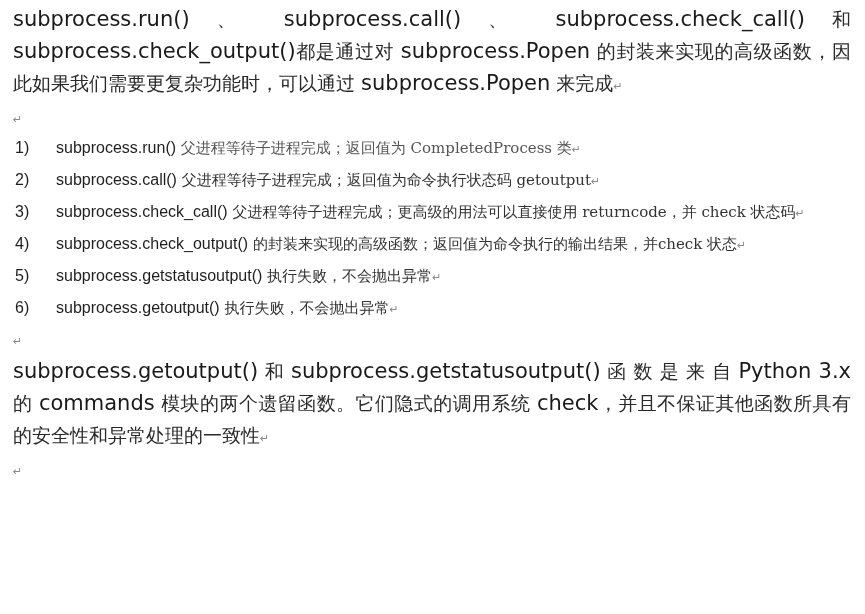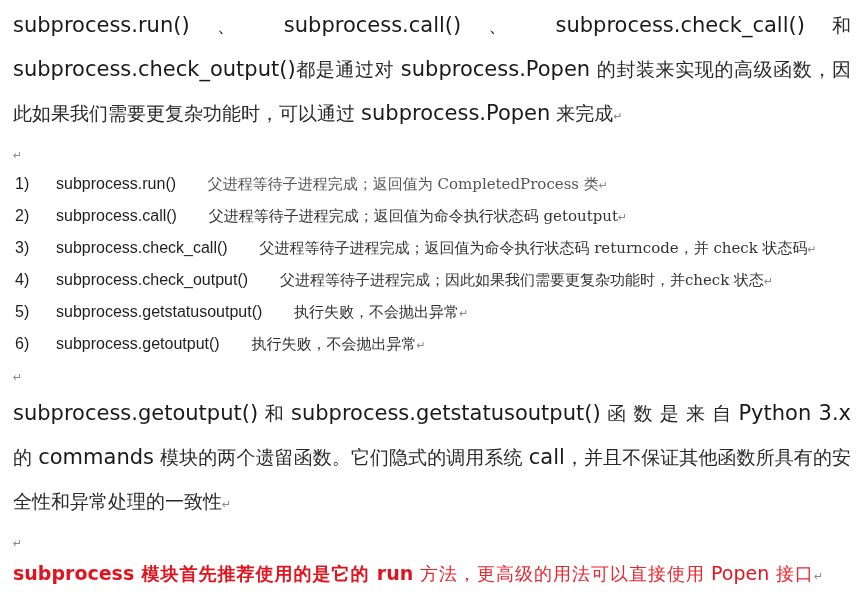--- a/index.html
+++ b/index.html
@@ -16,21 +16,21 @@
       font-family: "DejaVu Sans", sans-serif;
     }
     .doc {
       position: absolute;
       left: 13px;
       top: 0;
       width: 838px;
     }
     .para-big {
       font-size: 21px;
-      line-height: 44px;
+      line-height: 32px;
       text-align: justify;
       text-align-last: left;
       margin: 0;
       letter-spacing: 0px;
     }
     .para-big .cn {
       font-family: "DejaVu Serif", serif;
       font-size: 19px;
       color: #2a2a2a;
     }
@@ -65,21 +65,20 @@
       font-family: "Liberation Sans", sans-serif;
       font-size: 16px;
     }
     ol.items li .code {
       font-family: "Liberation Sans", sans-serif;
     }
     ol.items li .cn {
       font-family: "DejaVu Serif", serif;
       font-size: 15px;
       color: #333333;
-      padding-left: 27px;
     }
     ol.items li .cn-gray {
       color: #555555;
     }
     .red {
       color: #e0141e;
     }
     .red-para {
       font-size: 19px;
       line-height: 32px;
@@ -122,42 +121,38 @@
     <li>
       <span class="num">1)</span>
       <span class="code">subprocess.run()</span><span class="cn cn-gray"> 父进程等待子进程完成；返回值为 CompletedProcess 类</span><span class="pm">↵</span>
     </li>
     <li>
       <span class="num">2)</span>
       <span class="code">subprocess.call()</span><span class="cn"> 父进程等待子进程完成；返回值为命令执行状态码 getoutput</span><span class="pm">↵</span>
     </li>
     <li>
       <span class="num">3)</span>
-      <span class="code">subprocess.check_call()</span><span class="cn"> 父进程等待子进程完成；返回值为命令执行状态码  returncode，并 check 状态码</span><span class="pm">↵</span>
+      <span class="code">subprocess.check_call()</span><span class="cn"> 父进程等待子进程完成；更高级的用法可以直接使用  returncode，并 check 状态码</span><span class="pm">↵</span>
     </li>
     <li>
       <span class="num">4)</span>
-      <span class="code">subprocess.check_output()</span><span class="cn"> 父进程等待子进程完成；因此如果我们需要更复杂功能时，并check 状态</span><span class="pm">↵</span>
+      <span class="code">subprocess.check_output()</span><span class="cn"> 的封装来实现的高级函数；返回值为命令执行的输出结果，并check 状态</span><span class="pm">↵</span>
     </li>
     <li>
       <span class="num">5)</span>
       <span class="code">subprocess.getstatusoutput()</span><span class="cn"> 执行失败，不会抛出异常</span><span class="pm">↵</span>
     </li>
     <li>
       <span class="num">6)</span>
       <span class="code">subprocess.getoutput()</span><span class="cn"> 执行失败，不会抛出异常</span><span class="pm">↵</span>
     </li>
   </ol>
 
   <div class="empty-line"><span class="pm">↵</span></div>
 
   <p class="para-big">
-    <span>subprocess.getoutput()</span><span class="cn"> 和  </span><span>subprocess.getstatusoutput()</span><span class="cn"> 函 数 是 来 自 </span><span>Python 3.x</span><span class="cn"> 的 </span><span>commands</span><span class="cn"> 模块的两个遗留函数。它们隐式的调用系统 </span><span>call</span><span class="cn">，并且不保证其他函数所具有的安全性和异常处理的一致性</span><span class="pm">↵</span>
+    <span>subprocess.getoutput()</span><span class="cn"> 和  </span><span>subprocess.getstatusoutput()</span><span class="cn"> 函 数 是 来 自 </span><span>Python 3.x</span><span class="cn"> 的 </span><span>commands</span><span class="cn"> 模块的两个遗留函数。它们隐式的调用系统 </span><span>check</span><span class="cn">，并且不保证其他函数所具有的安全性和异常处理的一致性</span><span class="pm">↵</span>
   </p>
 
   <div class="empty-line"><span class="pm">↵</span></div>
 
-  <p class="red-para red">
-    <span class="b">subprocess</span><span class="bcn"> 模块首先推荐使用的是它的 </span><span class="b">run</span><span class="ncn"> 方法，更高级的用法可以直接使用</span>
-    <span class="n">Popen</span><span class="ncn"> 接口</span><span class="pm">↵</span>
-  </p>
 
 </div>
 
 </body></html>

